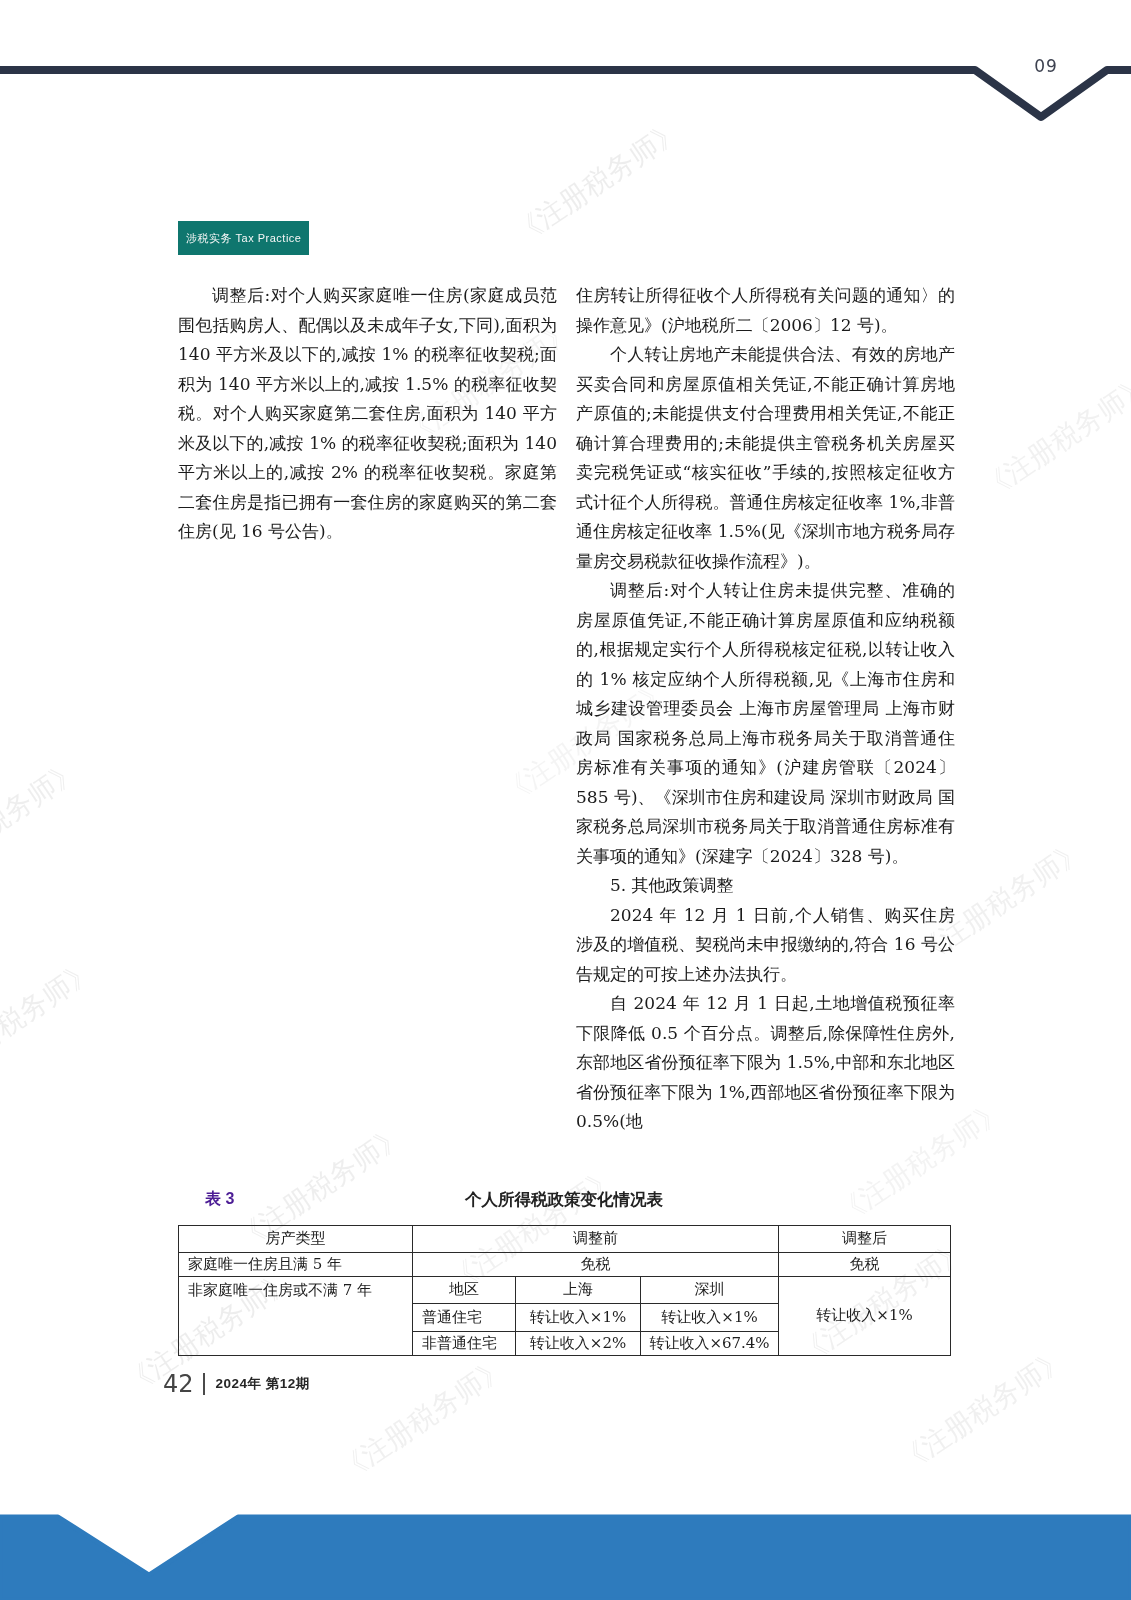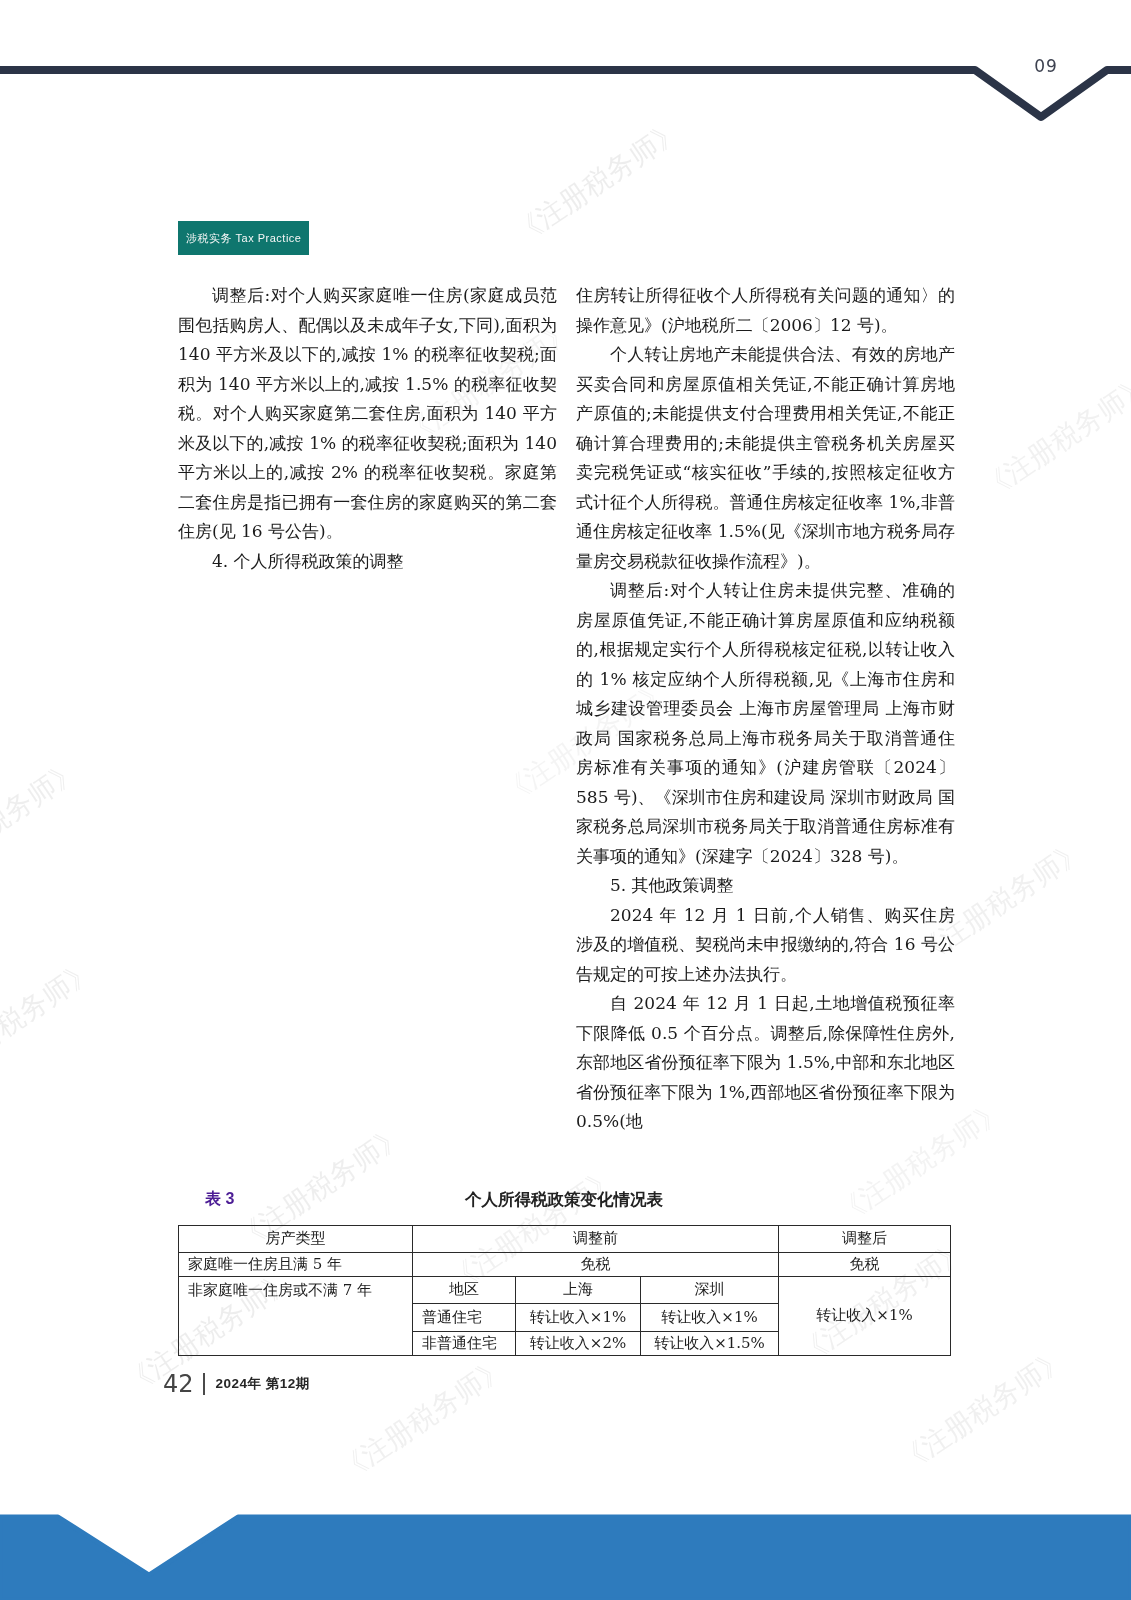--- a/index.html
+++ b/index.html
@@ -75,21 +75,20 @@
   <span class="wm" style="left:850px;top:1195px;opacity:.10">《注册税务师》</span>
   <span class="wm" style="left:250px;top:1220px;opacity:.14">《注册税务师》</span>
   <span class="wm" style="left:462px;top:1262px;opacity:.12">《注册税务师》</span>
   <span class="wm" style="left:812px;top:1335px;opacity:.13">《注册税务师》</span>
   <span class="wm" style="left:138px;top:1365px;opacity:.15">《注册税务师》</span>
   <span class="wm" style="left:352px;top:1452px;opacity:.13">《注册税务师》</span>
   <span class="wm" style="left:912px;top:1443px;opacity:.13">《注册税务师》</span>
 
   <div class="col col-left">
     <p class="indent">调整后:对个人购买家庭唯一住房(家庭成员范围包括购房人、配偶以及未成年子女,下同),面积为 140 平方米及以下的,减按 1% 的税率征收契税;面积为 140 平方米以上的,减按 1.5% 的税率征收契税。对个人购买家庭第二套住房,面积为 140 平方米及以下的,减按 1% 的税率征收契税;面积为 140 平方米以上的,减按 2% 的税率征收契税。家庭第二套住房是指已拥有一套住房的家庭购买的第二套住房(见 16 号公告)。</p>
-    <p class="indent">4. 个人所得税政策的调整</p>
   </div>
 
   <div class="col col-right">
     <p>住房转让所得征收个人所得税有关问题的通知〉的操作意见》(沪地税所二〔2006〕12 号)。</p>
     <p class="indent">个人转让房地产未能提供合法、有效的房地产买卖合同和房屋原值相关凭证,不能正确计算房地产原值的;未能提供支付合理费用相关凭证,不能正确计算合理费用的;未能提供主管税务机关房屋买卖完税凭证或“核实征收”手续的,按照核定征收方式计征个人所得税。普通住房核定征收率 1%,非普通住房核定征收率 1.5%(见《深圳市地方税务局存量房交易税款征收操作流程》)。</p>
     <p class="indent">调整后:对个人转让住房未提供完整、准确的房屋原值凭证,不能正确计算房屋原值和应纳税额的,根据规定实行个人所得税核定征税,以转让收入的 1% 核定应纳个人所得税额,见《上海市住房和城乡建设管理委员会 上海市房屋管理局 上海市财政局 国家税务总局上海市税务局关于取消普通住房标准有关事项的通知》(沪建房管联〔2024〕585 号)、《深圳市住房和建设局 深圳市财政局 国家税务总局深圳市税务局关于取消普通住房标准有关事项的通知》(深建字〔2024〕328 号)。</p>
     <p class="indent">5. 其他政策调整</p>
     <p class="indent">2024 年 12 月 1 日前,个人销售、购买住房涉及的增值税、契税尚未申报缴纳的,符合 16 号公告规定的可按上述办法执行。</p>
     <p class="indent">自 2024 年 12 月 1 日起,土地增值税预征率下限降低 0.5 个百分点。调整后,除保障性住房外,东部地区省份预征率下限为 1.5%,中部和东北地区省份预征率下限为 1%,西部地区省份预征率下限为 0.5%(地</p>
   </div>
@@ -124,21 +123,21 @@
       <td rowspan="3">转让收入×1%</td>
     </tr>
     <tr class="h28">
       <td class="lft">普通住宅</td>
       <td>转让收入×1%</td>
       <td>转让收入×1%</td>
     </tr>
     <tr class="h24">
       <td class="lft">非普通住宅</td>
       <td>转让收入×2%</td>
-      <td>转让收入×1.5%</td>
+      <td>转让收入×67.4%</td>
     </tr>
   </tbody>
     </table>
 
   <div class="footer">
     <span class="no">42</span>
     <span class="sep"></span>
     <span class="issue">2024年 第12期</span>
   </div>
 

